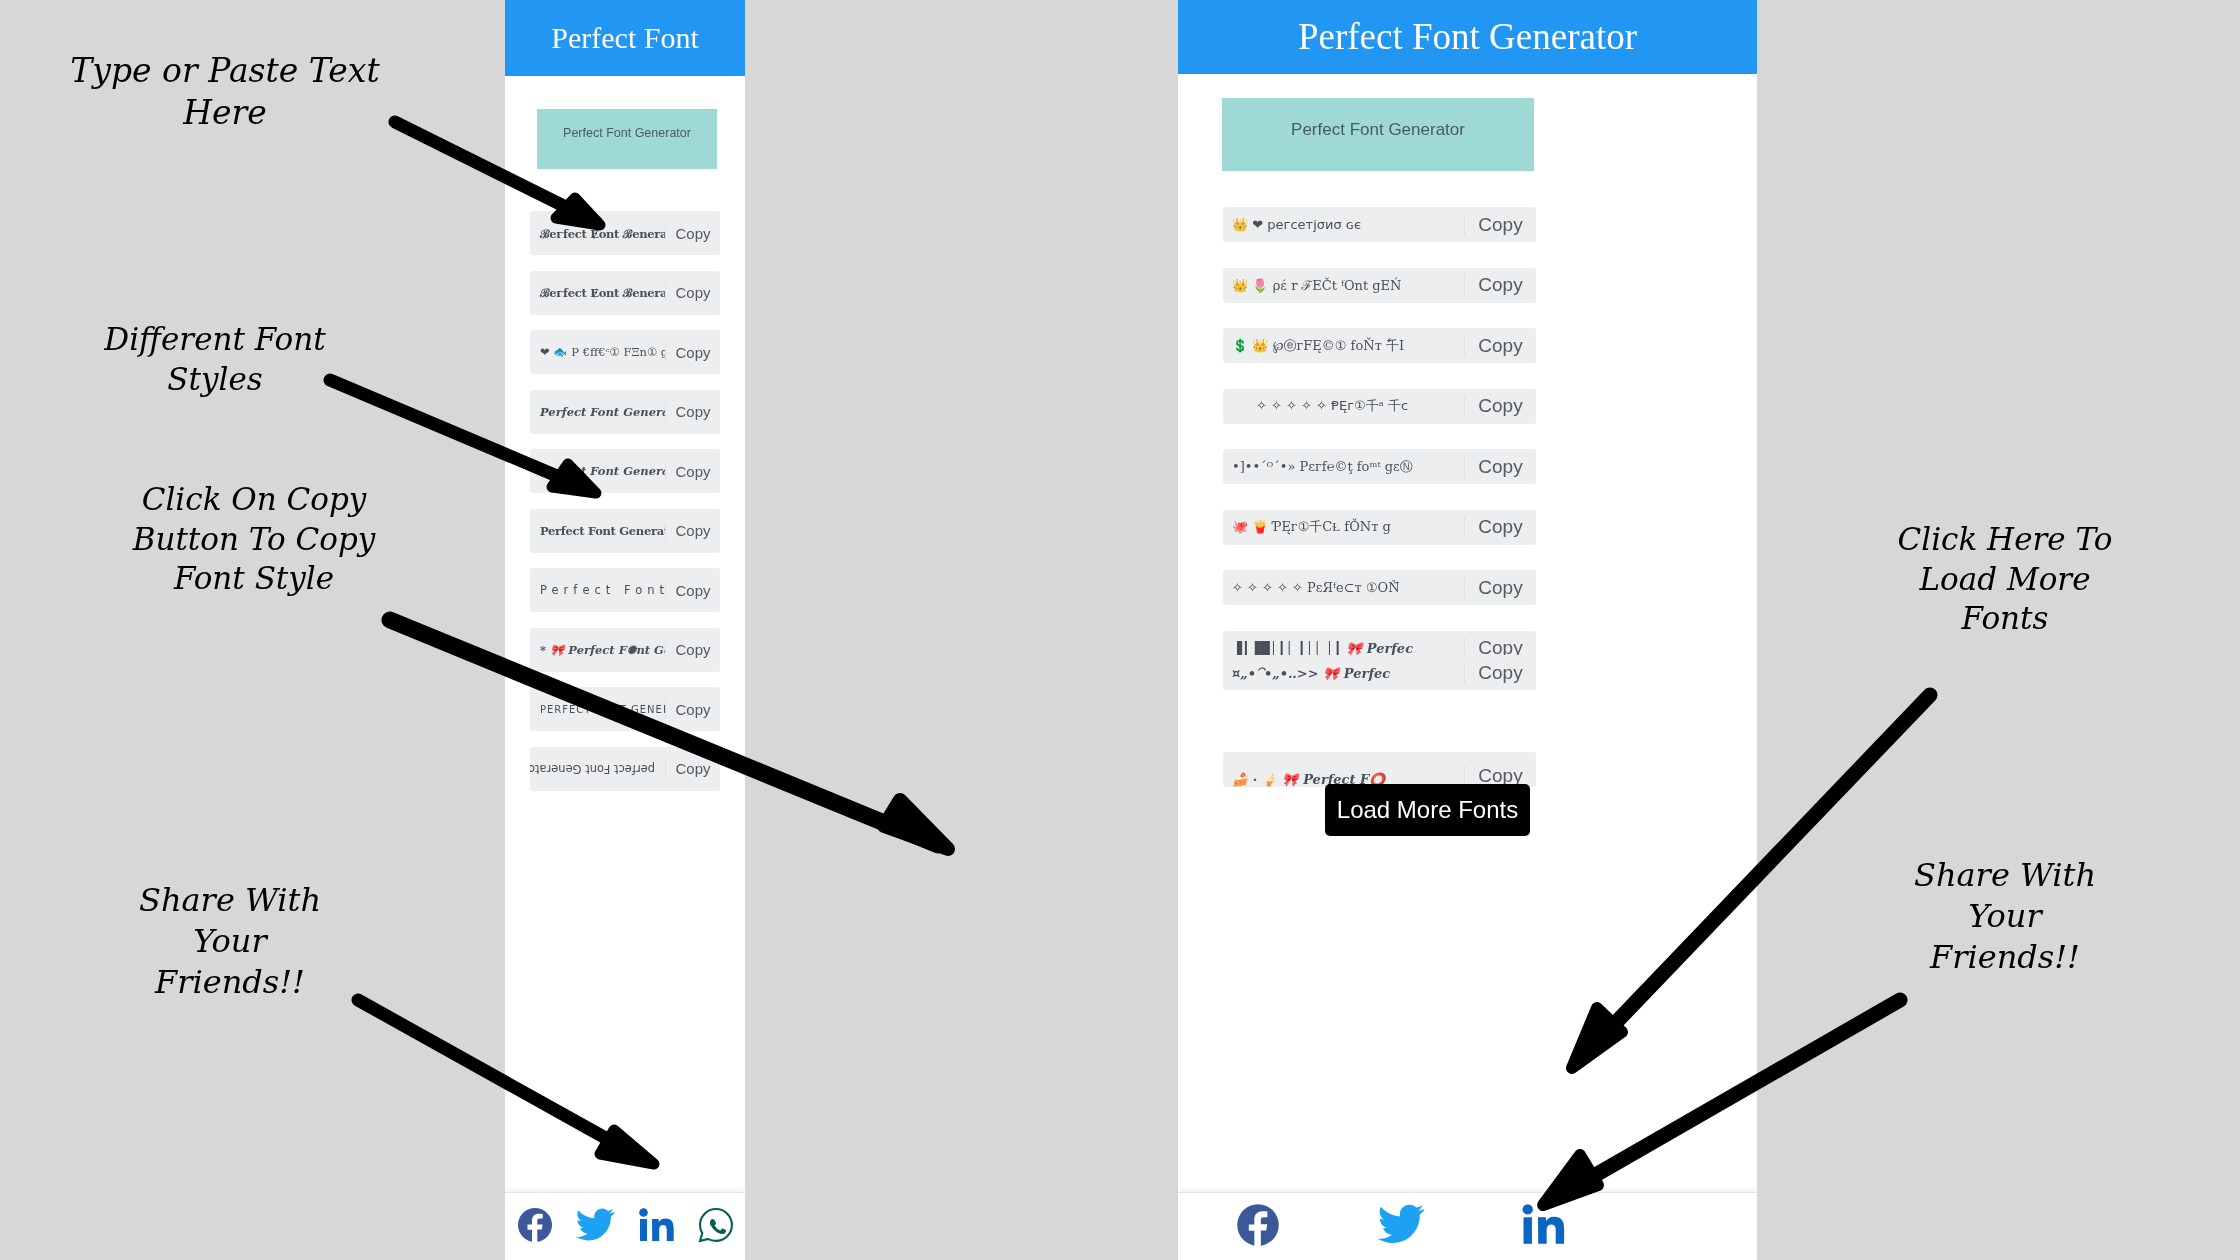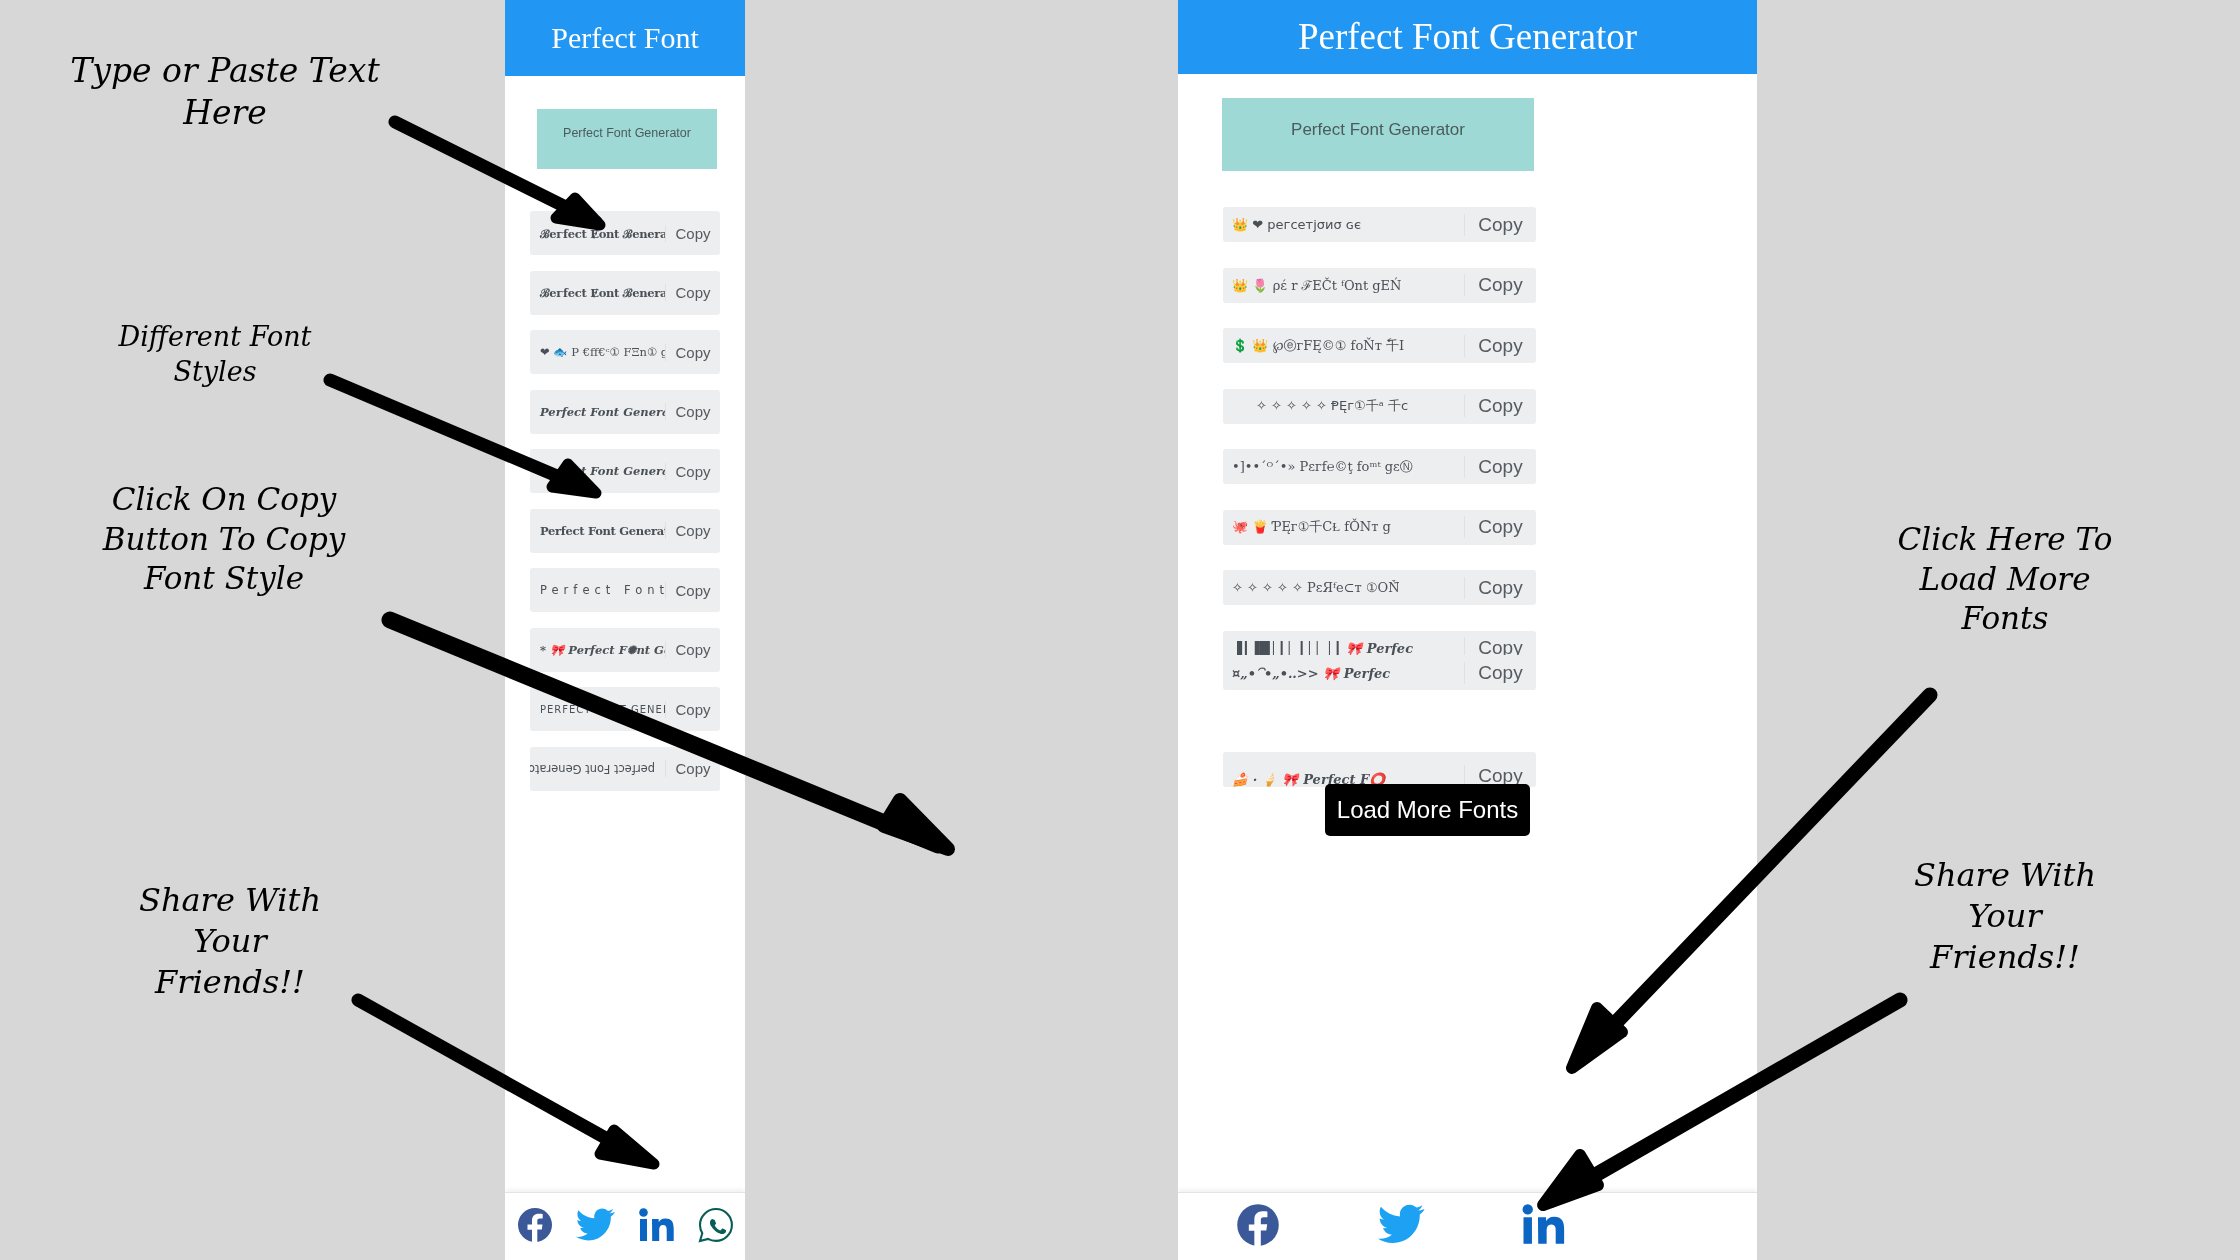--- a/index.html
+++ b/index.html
@@ -295,24 +295,24 @@
       <path d="M1572 1068 L1597 1008 L1622 1032 Z" stroke-width="12" stroke-linejoin="round"></path>
 
       <path d="M1900 1000 L1552 1200" stroke-width="15" stroke-linecap="round"></path>
       <path d="M1543 1205 L1580 1155 L1598 1185 Z" stroke-width="12" stroke-linejoin="round"></path>
     </g>
   </svg>
 
   <div class="anno" style="left:30px;top:50px;width:390px;font-size:33px;">Type or Paste Text
 Here</div>
 
-  <div class="anno" style="left:40px;top:320px;width:350px;font-size:27px;">Different Font
+  <div class="anno" style="left:40px;top:320px;width:350px;font-size:31px;">Different Font
 Styles</div>
 
-  <div class="anno" style="left:59px;top:480px;width:330px;font-size:31px;">Click On Copy
+  <div class="anno" style="left:89px;top:480px;width:330px;font-size:31px;">Click On Copy
 Button To Copy
 Font Style</div>
 
   <div class="anno" style="left:95px;top:880px;width:270px;font-size:32px;">Share With
 Your
 Friends!!</div>
 
   <div class="anno" style="left:1835px;top:520px;width:340px;font-size:31px;">Click Here To
 Load More
 Fonts</div>

